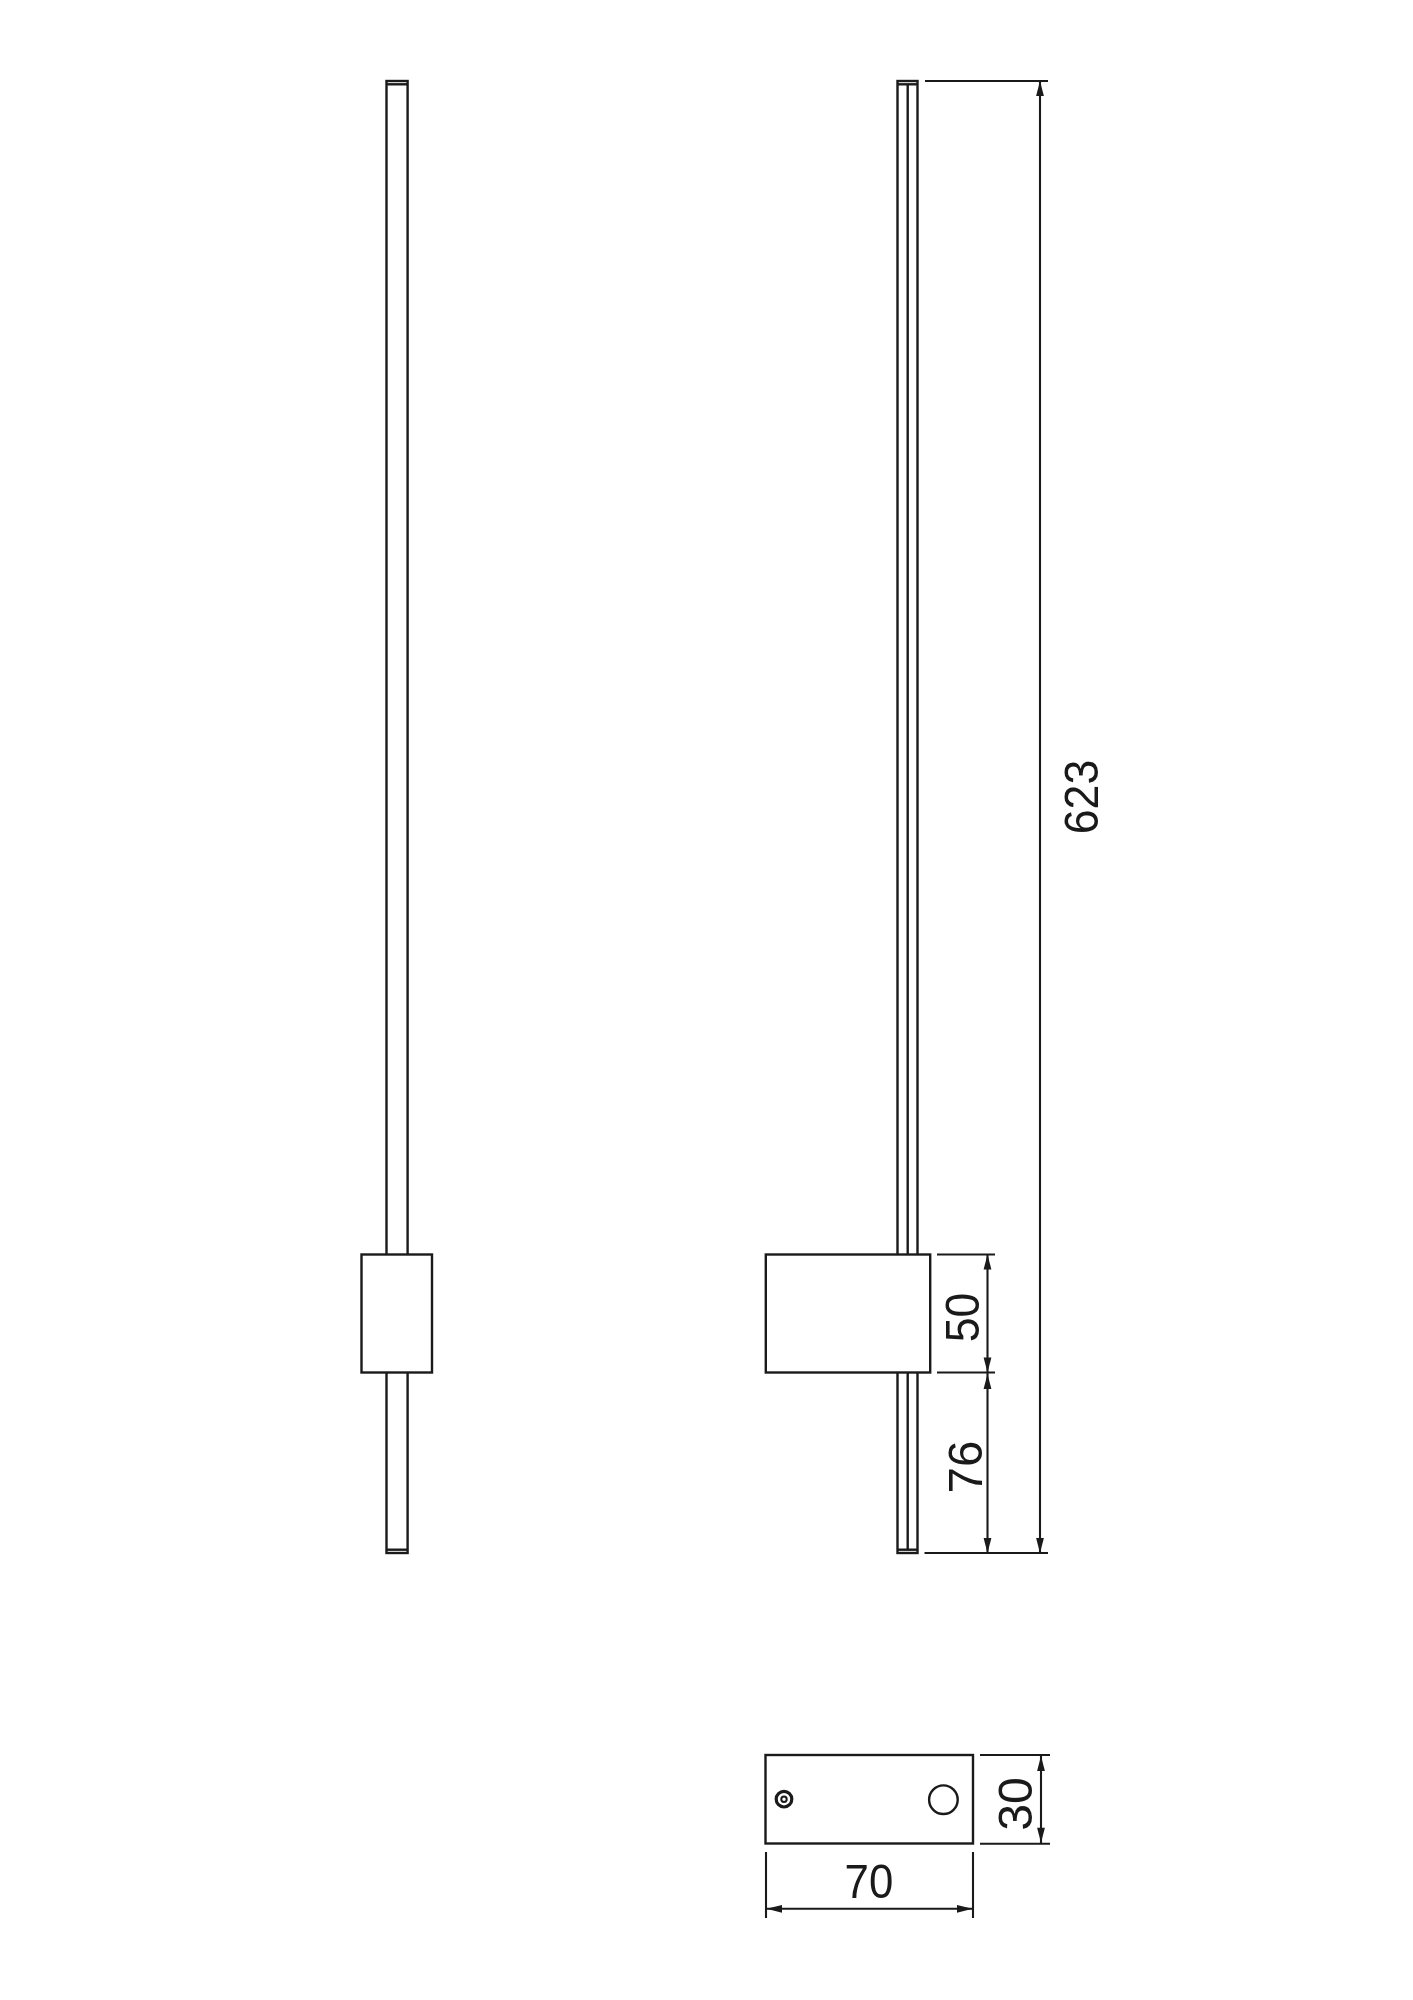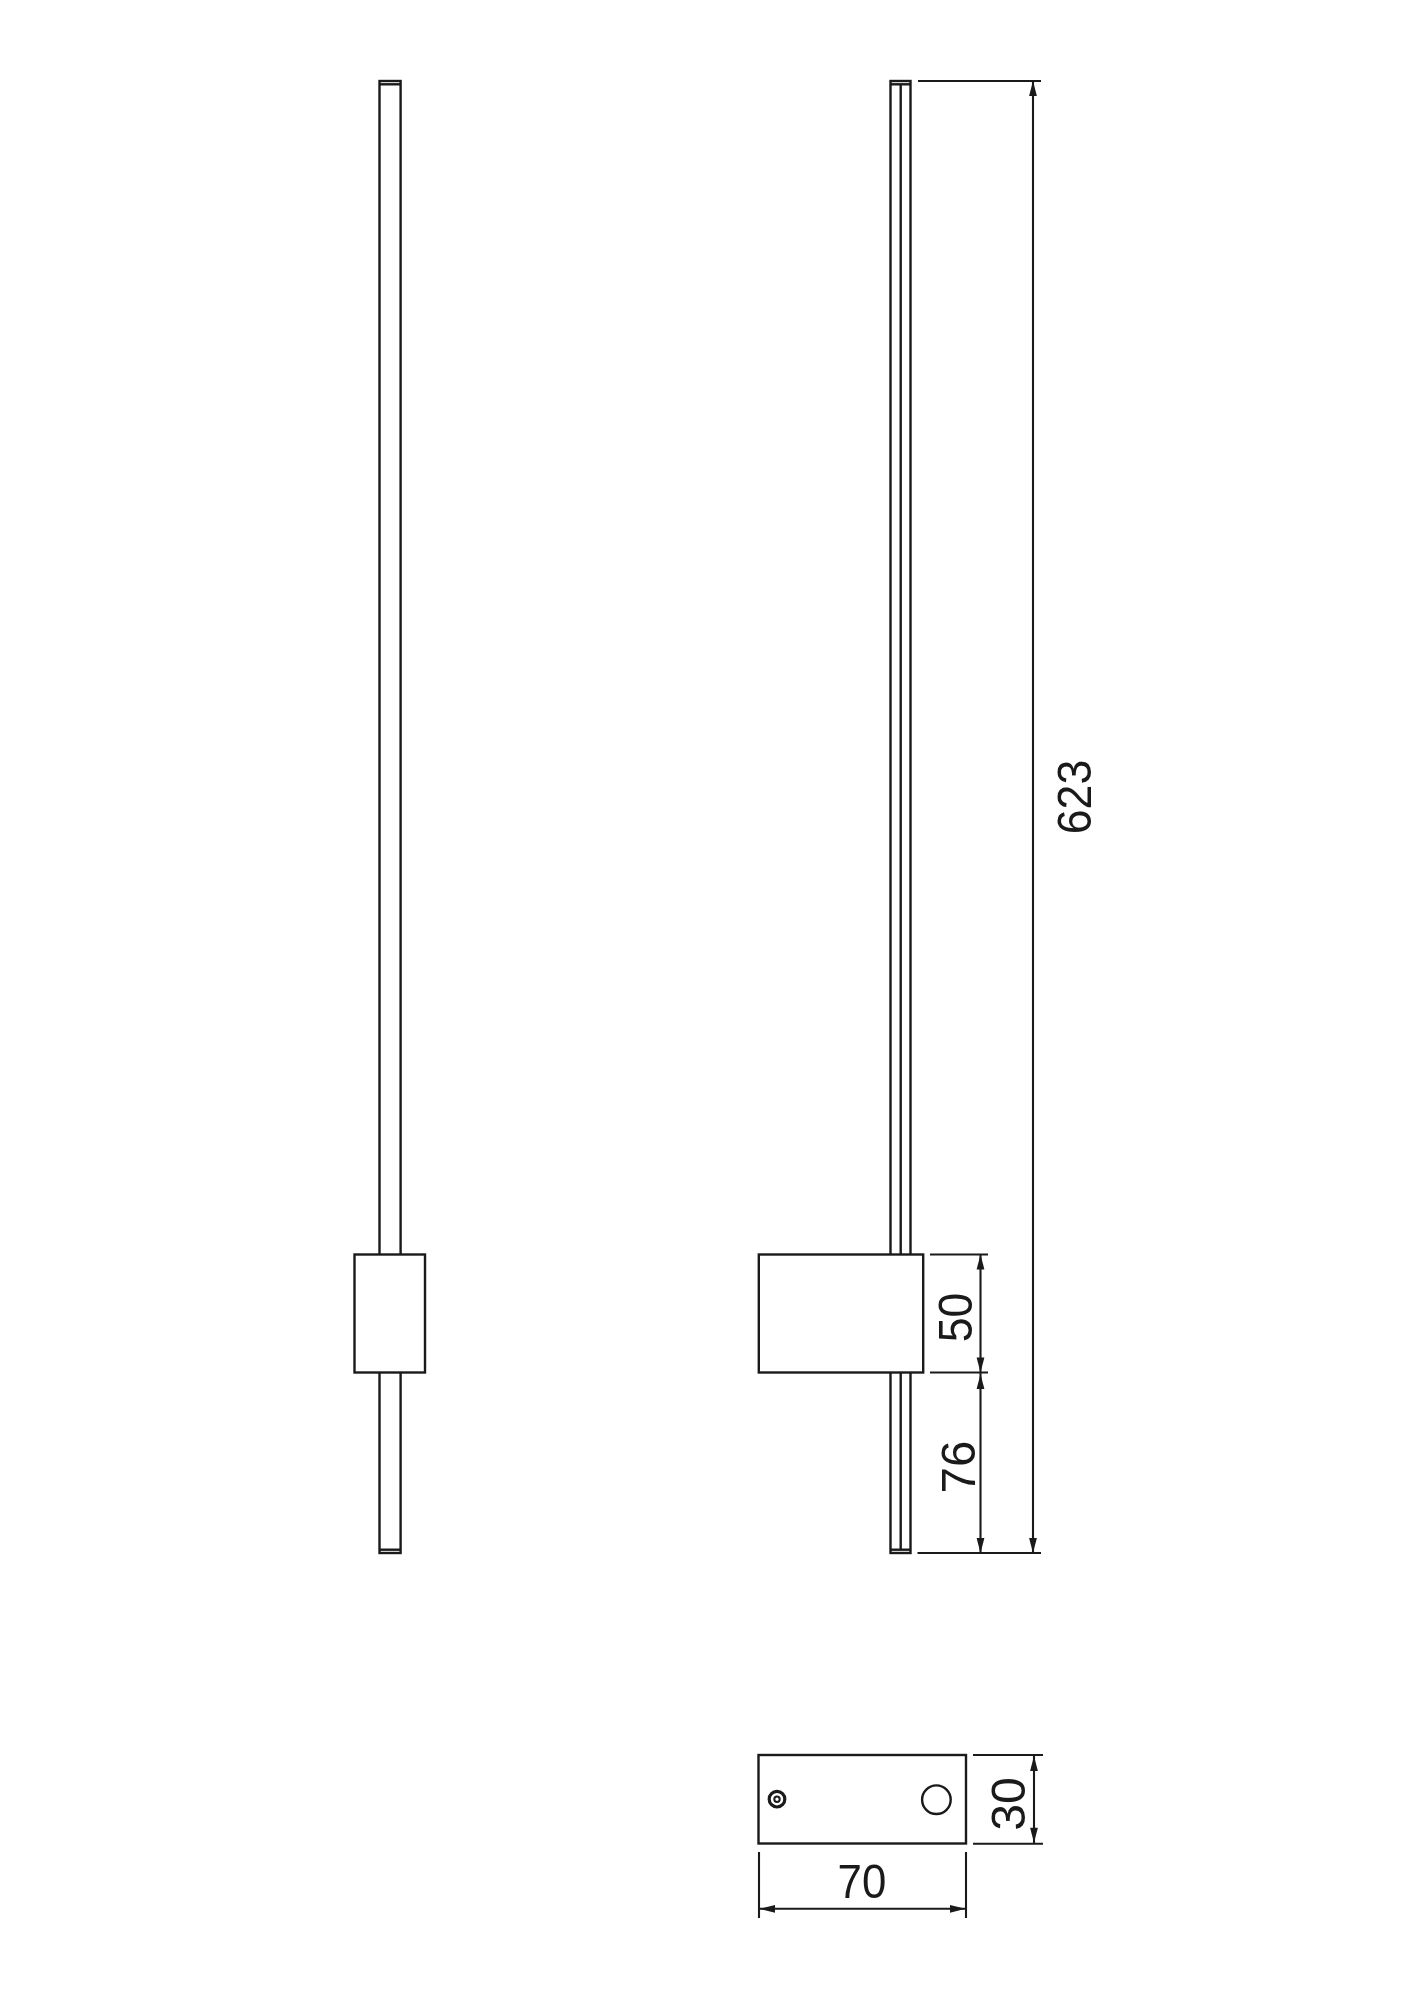--- a/index.html
+++ b/index.html
@@ -1,16 +1,16 @@
 <!DOCTYPE html>
 <html><head>
 <meta charset="utf-8">
 <style>
   html,body{margin:0;padding:0;background:#ffffff;}
-  .wrap{width:1218px;height:2000px;position:relative;background:#ffffff;}
+  .wrap{width:1218px;height:2000px;position:relative;background:#ffffff;padding-left:7px;}
   text{font-family:"Liberation Sans",sans-serif;fill:#1a1a1a;}
 </style>
 </head>
 <body>
 <div class="wrap">
 <svg width="1413" height="2000" viewBox="0 0 1413 2000">
   <rect x="0" y="0" width="1413" height="2000" fill="#ffffff"></rect>
   <g stroke="#1a1a1a" stroke-width="2.4" fill="none" stroke-linecap="butt">
 
     <rect x="379.5" y="81" width="21.1" height="1472"></rect>

